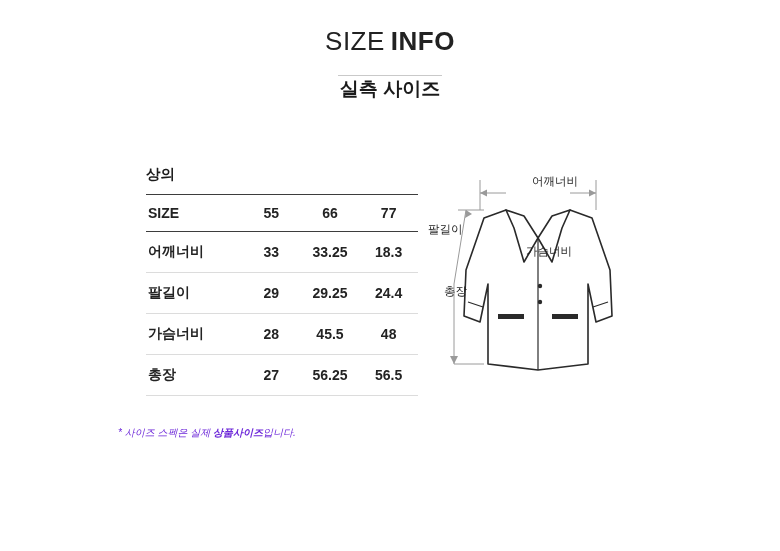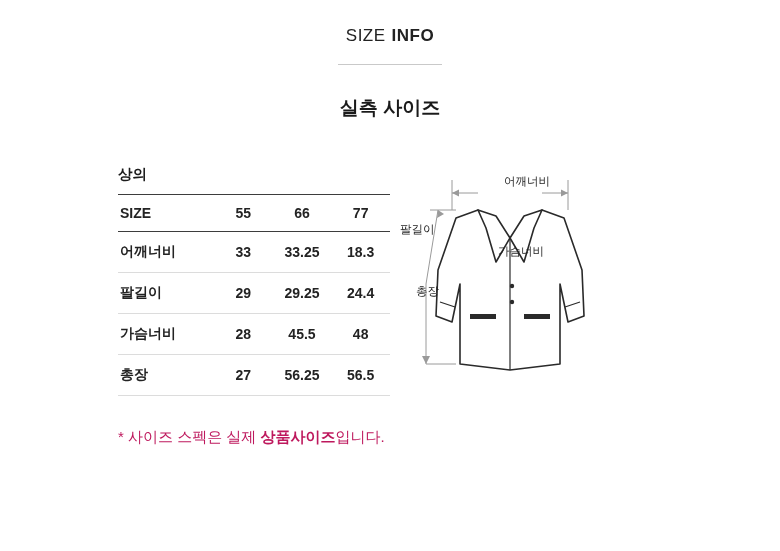--- a/index.html
+++ b/index.html
@@ -18,49 +18,49 @@
     width: 780px; height: 551px;
     position: relative;
   }
 
   
   .header {
     text-align: center;
     padding-top: 26px;
   }
   .header-title {
-    font-size: 17px;
+    font-size: 26px;
     letter-spacing: 0.5px;
     color: #222;
   }
   .header-title .light { font-weight: 400; }
   .header-title .bold { font-weight: 700; margin-left: 6px; }
   .header-rule {
     width: 104px; height: 1px;
     background: #c9c9c9;
     margin: 18px auto 0 auto;
   }
   .subtitle {
     text-align: center;
     font-size: 19px;
     font-weight: 700;
     color: #1a1a1a;
-    margin-top: 30px;
   }
 
   
   .content {
     position: absolute;
     top: 165px; left: 0;
     width: 780px;
   }
   .columns {
     display: flex;
     align-items: flex-end;
     padding: 0 116px 0 118px;
+    margin-left: 28px;
   }
   .table-col { width: 292px; }
   .figure-col {
     flex: 1;
     position: relative;
     height: 230px;
   }
 
   
   .table-label {
@@ -121,23 +121,24 @@
   .lbl-chest    { top: 78px; left: 90px; }
   .lbl-length   { top: 118px; left: 8px; }
 
   
   .notes {
     position: absolute;
     top: 425px; left: 118px;
     width: 600px;
   }
   .note-line {
-    font-size: 15px;
-    color: #be185d;
+    font-size: 10px;
+    color: #6d28d9;
     line-height: 1.55;
+    font-style: italic;
   }
   .note-line.indent { padding-left: 14px; }
   .note-line .em { font-weight: 700; }
   .note-gap { height: 12px; }
 </style>
 </head>
 <body>
 
 <div class="page">
 

